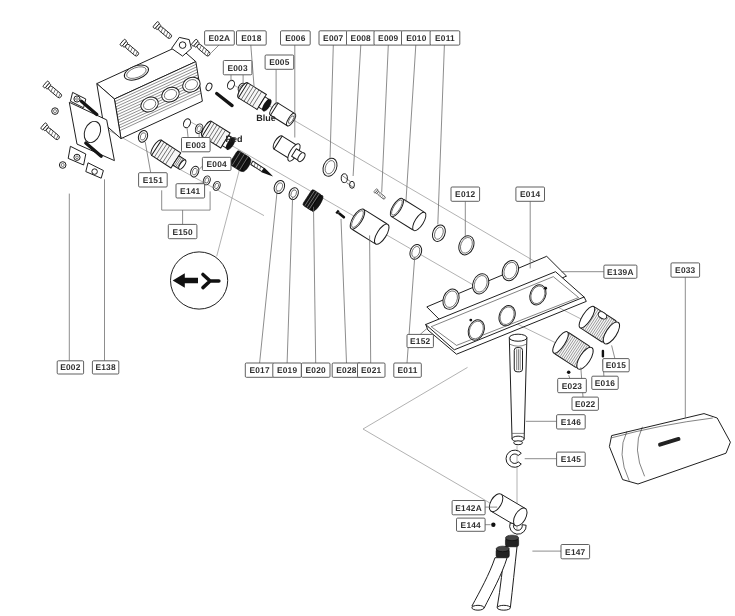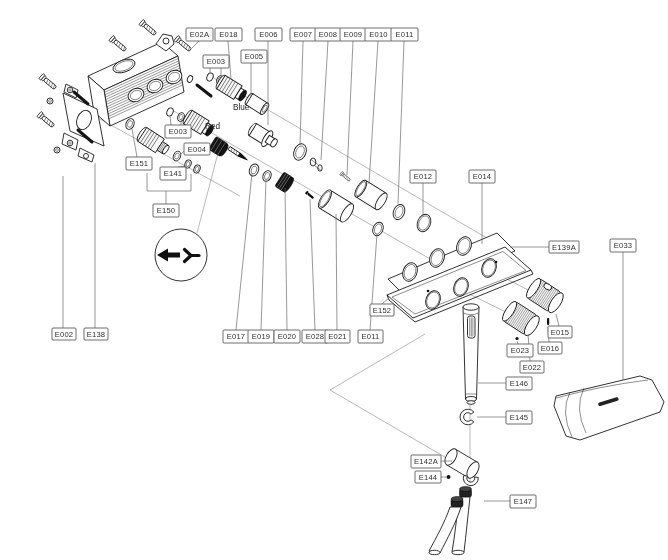--- a/index.html
+++ b/index.html
@@ -1,17 +1,17 @@
 <!DOCTYPE html>
 <html><head>
 <meta charset="utf-8">
 <style>
   html,body{margin:0;padding:0;background:#fff;}
   #stage{position:relative;width:668px;height:560px;background:#fff;overflow:hidden;
-         font-family:"Liberation Sans", sans-serif;}
+         font-family:"Liberation Sans", sans-serif;font-weight:bold;}
   svg{display:block;}
   .ln{stroke:#1c1c1c;stroke-width:.9;fill:none;stroke-linejoin:round;stroke-linecap:round;}
   .lnt{stroke:#1c1c1c;stroke-width:.5;fill:none;}
   .wf{fill:#ffffff;stroke:#1c1c1c;stroke-width:.9;stroke-linejoin:round;}
   .wf2{fill:#f7f7f7;stroke:#1c1c1c;stroke-width:.9;}
   .dark{fill:#141414;stroke:#000;stroke-width:.5;}
   .axis{stroke:#8a8a8a;stroke-width:.6;fill:none;}
   .leader{stroke:#6b6b6b;stroke-width:.7;fill:none;}
   .label-box{fill:#ffffff;stroke:#4a4a4a;stroke-width:.8;rx:1;}
   .label-text{fill:#2e2e2e;font-size:7.6px;text-anchor:middle;letter-spacing:.2px;}

